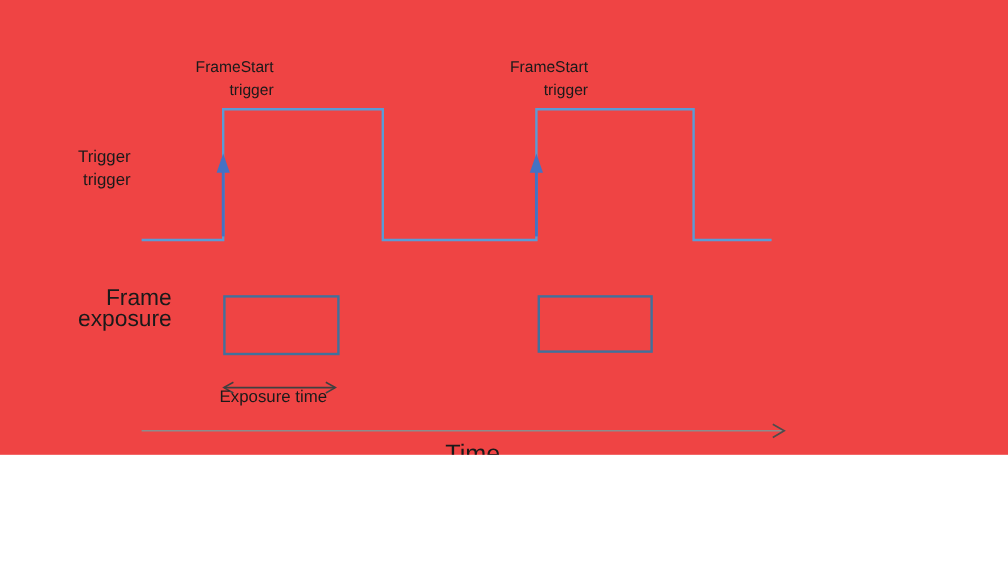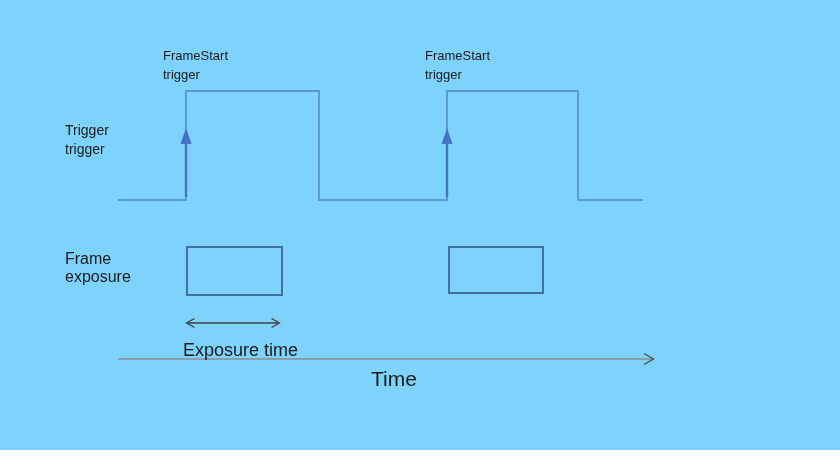--- a/index.html
+++ b/index.html
@@ -3,39 +3,40 @@
 <meta charset="utf-8">
 <style>
   html, body { margin: 0; padding: 0; }
   body {
     font-family: "Liberation Sans", sans-serif;
     background: #ffffff;
   }
   .canvas {
     position: relative;
     width: 840px;
-    height: 450px;
-    background: #7dd3fc;
+    height: 379px;
+    background: #ef4444;
     overflow: hidden;
+    text-align: right;
   }
   .diagram-svg {
     position: absolute;
     left: 0; top: 0;
   }
   .label {
     position: absolute;
     color: #1a1a1a;
     white-space: nowrap;
   }
   .two-line span { display: block; }
   .lbl-framestart-1 { left: 163px; top: 46px; font-size: 13px; line-height: 19px; }
   .lbl-framestart-2 { left: 425px; top: 46px; font-size: 13px; line-height: 19px; }
   .lbl-trigger-signal { left: 65px; top: 121px; font-size: 14px; line-height: 19px; }
-  .lbl-frame-exposure { left: 65px; top: 250px; font-size: 16px; line-height: 18px; }
-  .lbl-exposure-time { left: 183px; top: 341px; font-size: 18px; line-height: 18px; }
+  .lbl-frame-exposure { left: 65px; top: 240px; font-size: 19px; line-height: 18px; }
+  .lbl-exposure-time { left: 183px; top: 321px; font-size: 14px; line-height: 18px; }
   .lbl-time { left: 371px; top: 370px; font-size: 21px; line-height: 18px; }
 </style>
 </head>
 <body>
 
 <div class="canvas">
 
   <svg class="diagram-svg" width="840" height="473" viewBox="0 0 840 473">
 
     <path d="M118 200 H186 V91 H319 V200 H447 V91 H578 V200 H643" fill="none" stroke-width="2" stroke-linejoin="miter" style="stroke: rgb(91, 155, 213);"></path>

